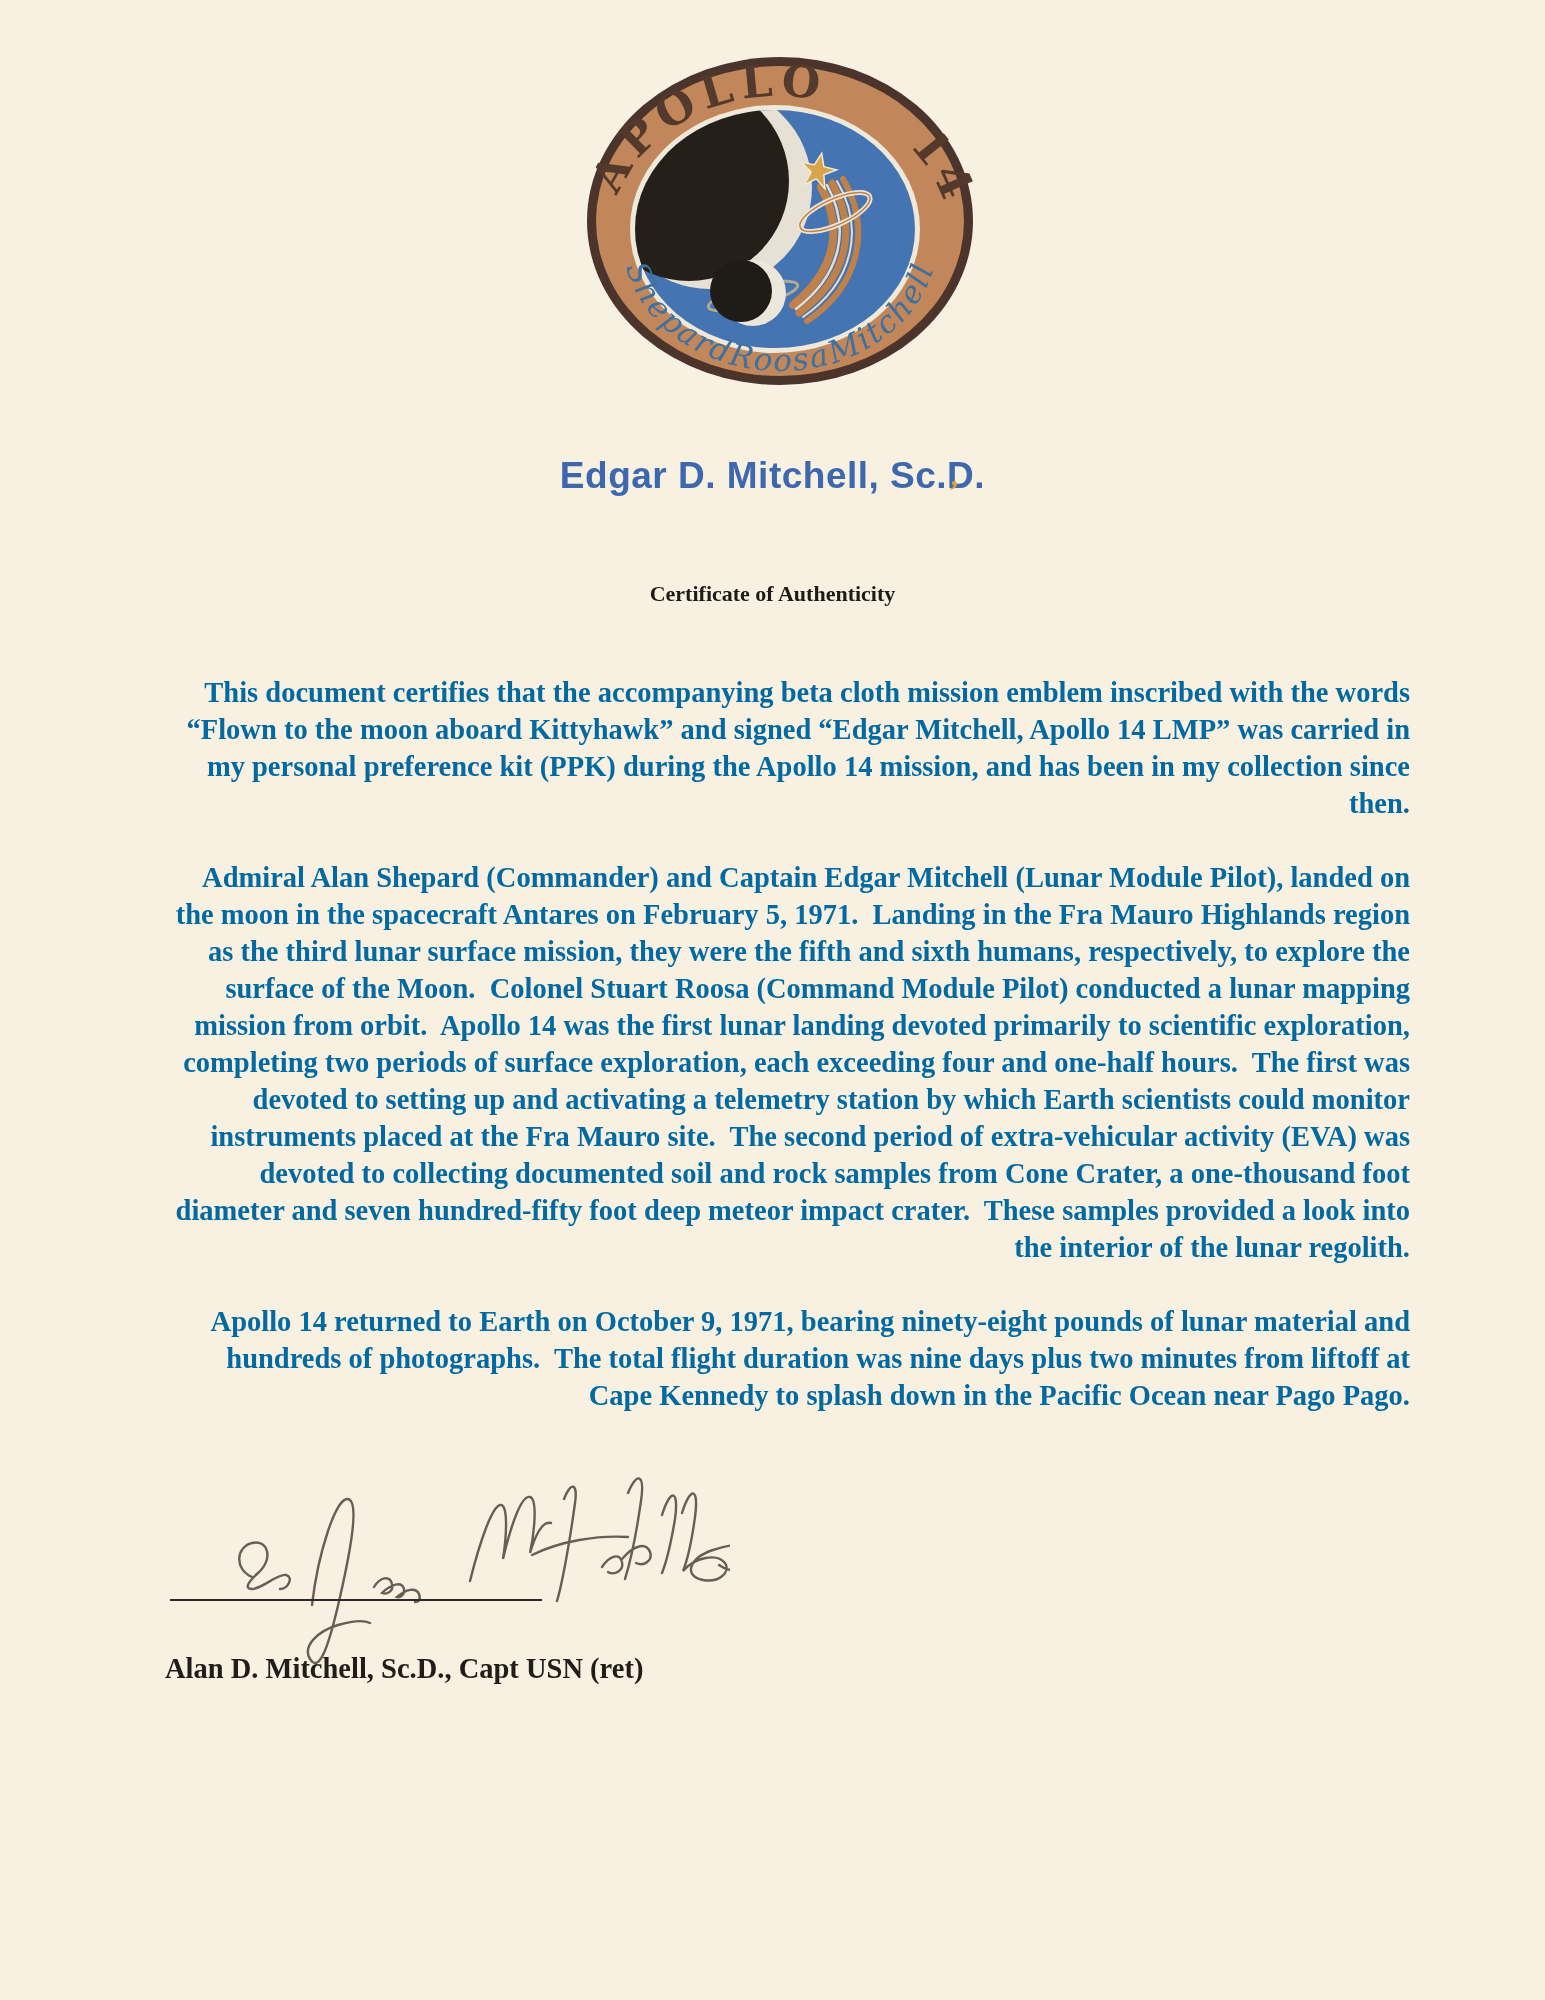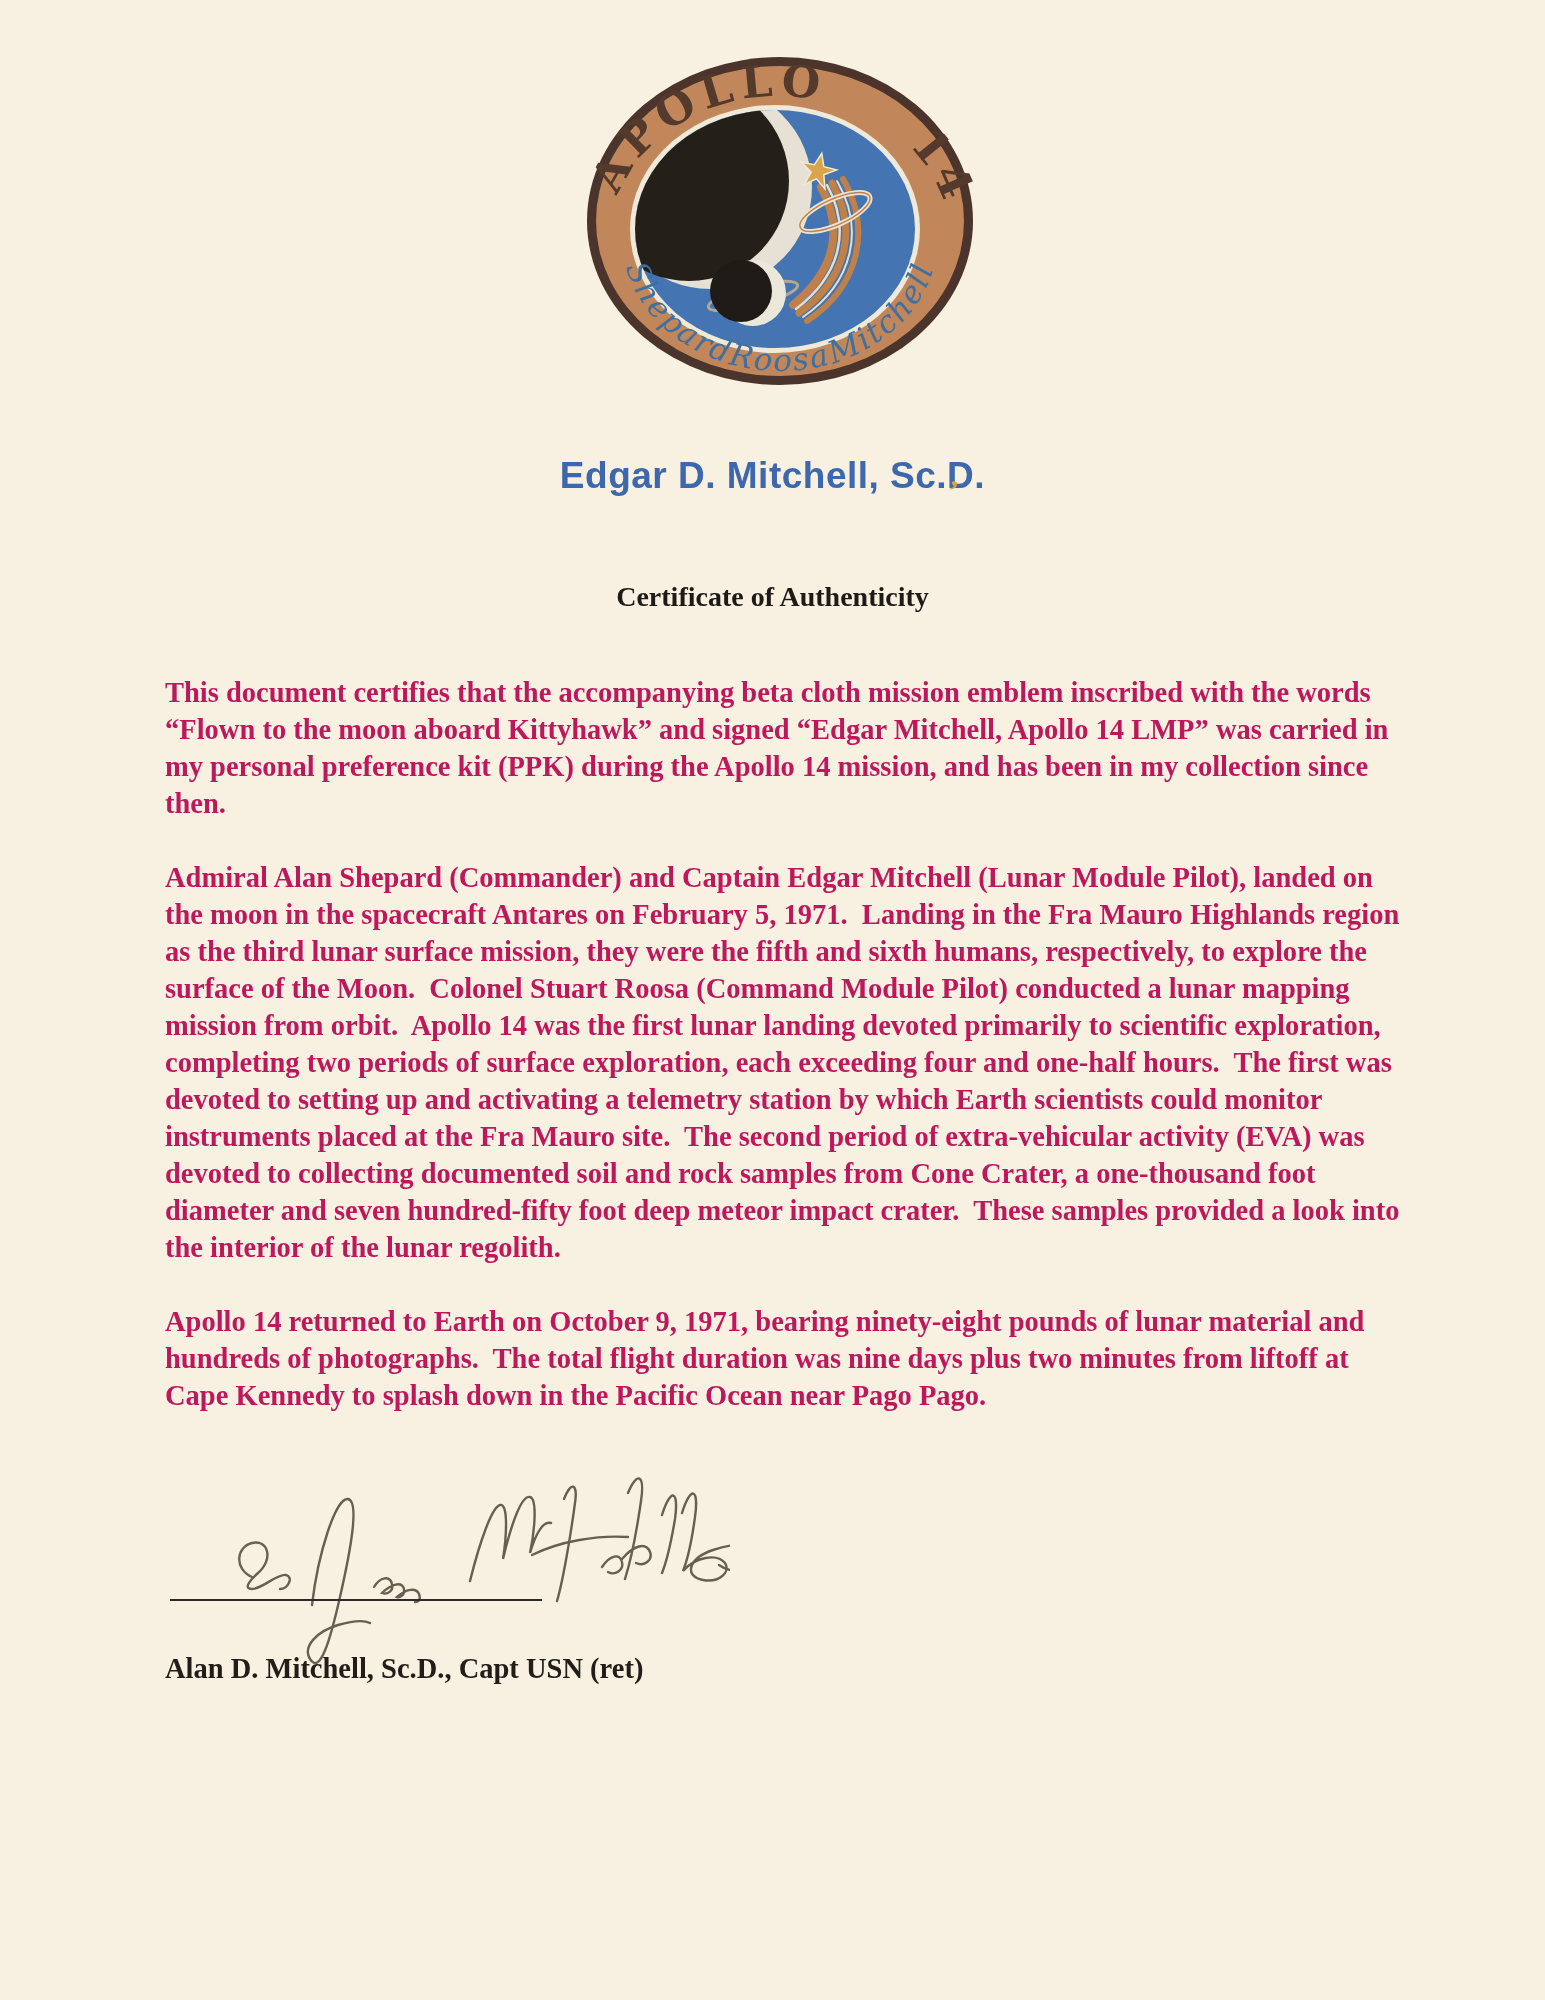--- a/index.html
+++ b/index.html
@@ -23,27 +23,28 @@
   .stray-mark{
     position:absolute;left:948px;top:474px;
     color:#dfa437;font-size:30px;font-weight:bold;
     font-family:"Liberation Serif", serif;
     transform:rotate(8deg);
   }
   
   .cert-title{
     position:absolute;left:0;top:581px;width:100%;
     text-align:center;
-    font-weight:bold;font-size:28px;color:#1e1a15;
+    font-weight:bold;font-size:22px;color:#1e1a15;
   }
   
   .body-text{
     position:absolute;left:165px;top:674px;width:1245px;
     font-weight:bold;font-size:28.5px;line-height:37px;
-    color:#be185d;
+    color:#0369a1;
+    text-align:right;
   }
   .body-text p{margin:0 0 37px 0;white-space:pre-wrap;}
   
   .signature-svg{position:absolute;left:150px;top:1455px;width:580px;height:210px;}
   .signature-line{
     position:absolute;left:170px;top:1599px;width:372px;height:2px;
     background:#2b2b2b;
   }
   .signoff{
     position:absolute;left:165px;top:1650px;

